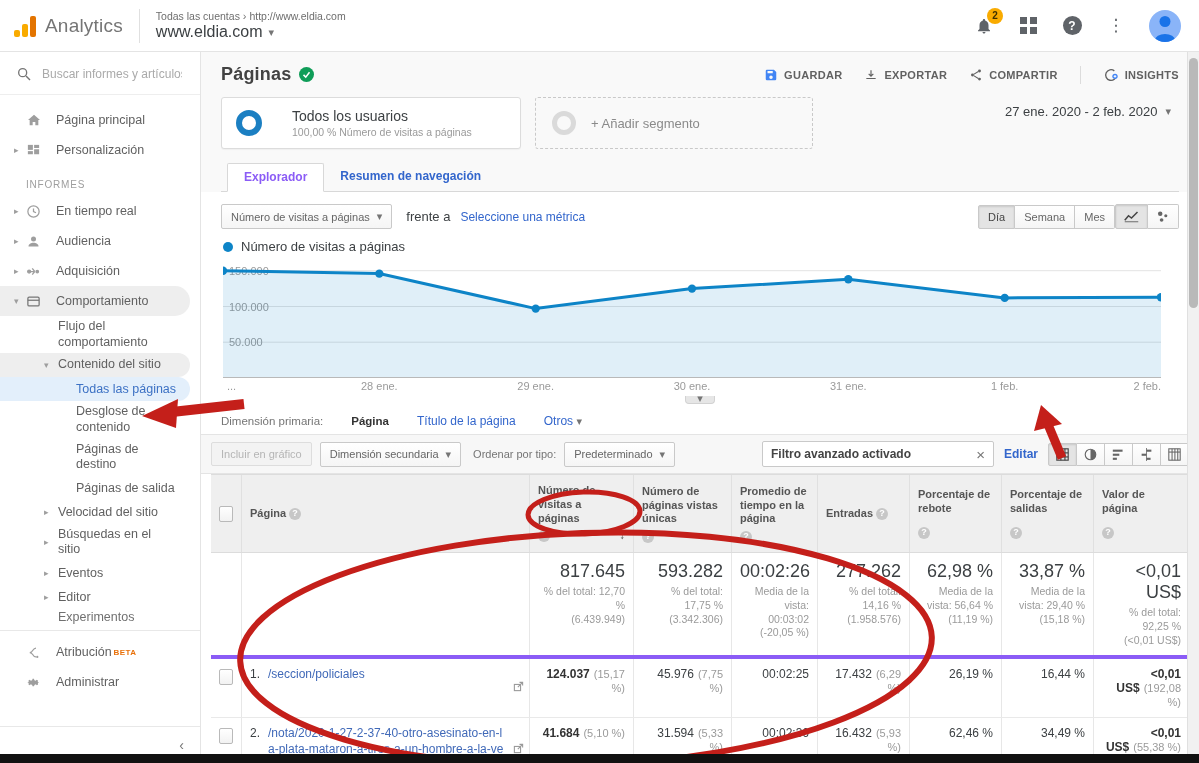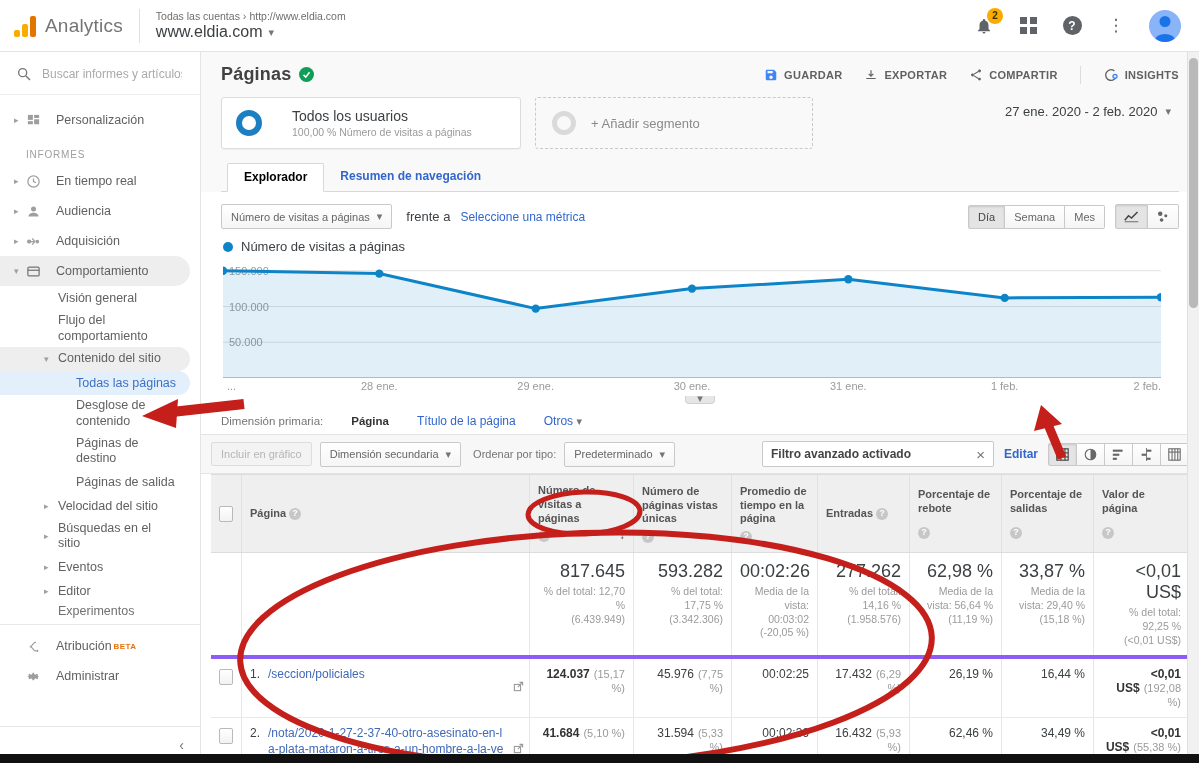--- a/index.html
+++ b/index.html
@@ -70,29 +70,29 @@
   .segment-row { display:flex; gap:14px; margin-top:12px; }
   .seg-card { width:300px; height:52px; background:#fff; border:1px solid #dcdcdc; border-radius:3px; display:flex; align-items:center; padding:0 14px; gap:30px; box-shadow:0 1px 1px rgba(0,0,0,.04); }
   .seg-ring { width:26px; height:26px; border-radius:50%; border:6px solid #1b7fc2; flex:none; }
   .seg-title { font-size:14px; color:#3c4043; }
   .seg-sub { font-size:10.5px; color:#9a9a9a; margin-top:2px; }
   .seg-add { width:278px; height:52px; border:1px dashed #c9c9c9; border-radius:3px; display:flex; align-items:center; gap:15px; padding:0 16px; color:#8a8a8a; font-size:13px; background:transparent; }
   .seg-ring-gray { width:24px; height:24px; border-radius:50%; border:5px solid #dadada; flex:none; }
   .date-range { position:absolute; right:28px; top:52px; font-size:13px; color:#3c4043; display:flex; gap:8px; align-items:center; }
   .tabbar { display:flex; margin-top:14px; border-bottom:1px solid #d8d8d8; padding-left:6px; }
   .tab { padding:6px 16px 7px; font-size:12px; font-weight:bold; }
-  .tab.active { background:#fff; border:1px solid #d8d8d8; border-bottom:1px solid #fff; margin-bottom:-1px; color:#000000; border-radius:2px 2px 0 0; }
+  .tab.active { background:#fff; border:1px solid #d8d8d8; border-bottom:1px solid #fff; margin-bottom:-1px; color:#8b5cf6; border-radius:2px 2px 0 0; }
   .tab.link { color:#3366cc; cursor:pointer; }
 
   
   .metric-bar { display:flex; align-items:center; padding:12px 20px 6px; background:#fff; }
   .btn { border:1px solid #c9c9c9; background:linear-gradient(#ffffff,#f5f5f5); border-radius:2px; font-size:11px; color:#666; padding:5px 9px; display:inline-flex; align-items:center; gap:7px; cursor:pointer; white-space:nowrap; }
   .vs-text { font-size:13px; color:#3c4043; margin:0 10px 0 14px; }
   .link { color:#3366cc; font-size:12px; cursor:pointer; }
-  .metric-right { margin-left:auto; display:flex; align-items:center; gap:10px; }
+  .metric-right { margin-left:auto; display:flex; align-items:center; }
   .seg-buttons { display:flex; }
   .seg-buttons .btn { border-radius:0; border-left-width:0; }
   .seg-buttons .btn:first-child { border-left-width:1px; border-radius:2px 0 0 2px; }
   .seg-buttons .btn:last-child { border-radius:0 2px 2px 0; }
   .btn.active-btn { background:#e4e4e4; box-shadow:inset 0 1px 2px rgba(0,0,0,.12); color:#444; }
   .icon-btn { padding:5px 8px; }
 
   
   .chart-wrap { background:#fff; padding:4px 22px 0; }
   .legend { display:flex; align-items:center; gap:8px; font-size:13px; color:#3c4043; margin-bottom:6px; }
@@ -197,20 +197,29 @@
     <aside class="sidebar">
       <div class="search-row">
         <svg width="16" height="16" viewBox="0 0 24 24" fill="none" stroke="#757575" stroke-width="2">
             <circle cx="10" cy="10" r="6"></circle>
             <line x1="15" y1="15" x2="21" y2="21"></line>
           </svg>
         <input class="search-input" placeholder="Buscar informes y artículos de" style="">
       </div>
       <nav class="nav">
         <div class="nav-item">
+          <span class="nav-caret"></span>
+          <span class="nav-icon">
+              <svg width="16" height="16" viewBox="0 0 24 24" fill="#9e9e9e">
+                <path d="M12 4l-9 8h2.5v8H10v-5h4v5h4.5v-8H21z"></path>
+              </svg>
+            </span>
+          <span class="nav-label">Página principal</span>
+        </div>
+        <div class="nav-item">
           <span class="nav-caret">▸</span>
           <span class="nav-icon">
               <svg width="15" height="15" viewBox="0 0 24 24" fill="#9e9e9e">
                 <rect x="3" y="3" width="8" height="8"></rect>
                 <rect x="13" y="3" width="8" height="5"></rect>
                 <rect x="3" y="13" width="8" height="5"></rect>
                 <rect x="13" y="10" width="8" height="8"></rect>
               </svg>
             </span>
           <span class="nav-label">Personalización</span>
@@ -250,23 +259,20 @@
         <div class="nav-item pill">
           <span class="nav-caret">▾</span>
           <span class="nav-icon">
               <svg width="15" height="15" viewBox="0 0 24 24" fill="none" stroke="#757575" stroke-width="2">
                 <rect x="3" y="5" width="18" height="14" rx="2"></rect>
                 <line x1="3" y1="10" x2="21" y2="10"></line>
               </svg>
             </span>
           <span class="nav-label">Comportamiento</span>
         </div>
-        <div class="nav-item sub">
-            <span class="nav-label">Visión general</span>
-          </div>
         <div class="nav-item sub wrap2">
             <span class="nav-label" style="width:110px">Flujo del comportamiento</span>
           </div>
         <div class="nav-item sub wrap2 pill">
           <span class="nav-caret">▾</span>
           <span class="nav-label" style="width:104px">Contenido del sitio</span>
         </div>
         <div class="nav-item sub2 active-page">
             <span class="nav-label">Todas las páginas</span>
           </div>

